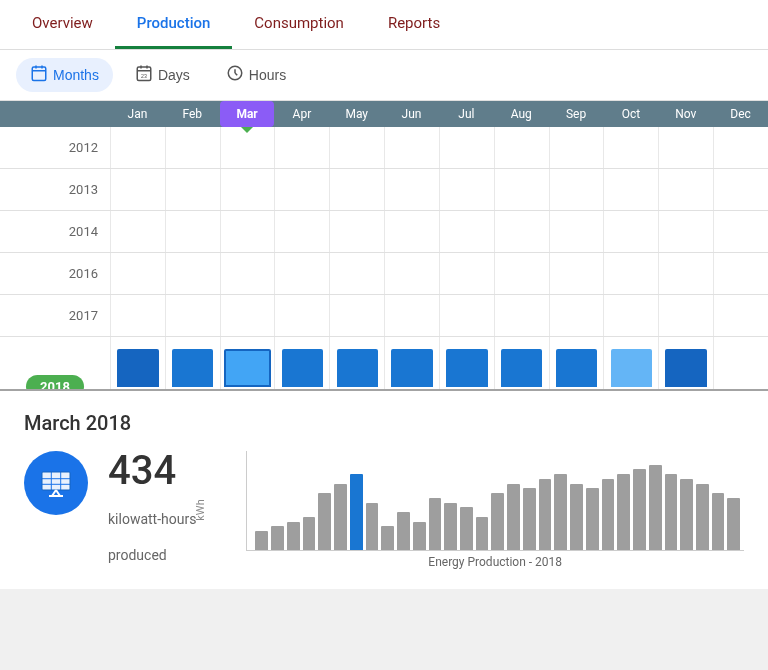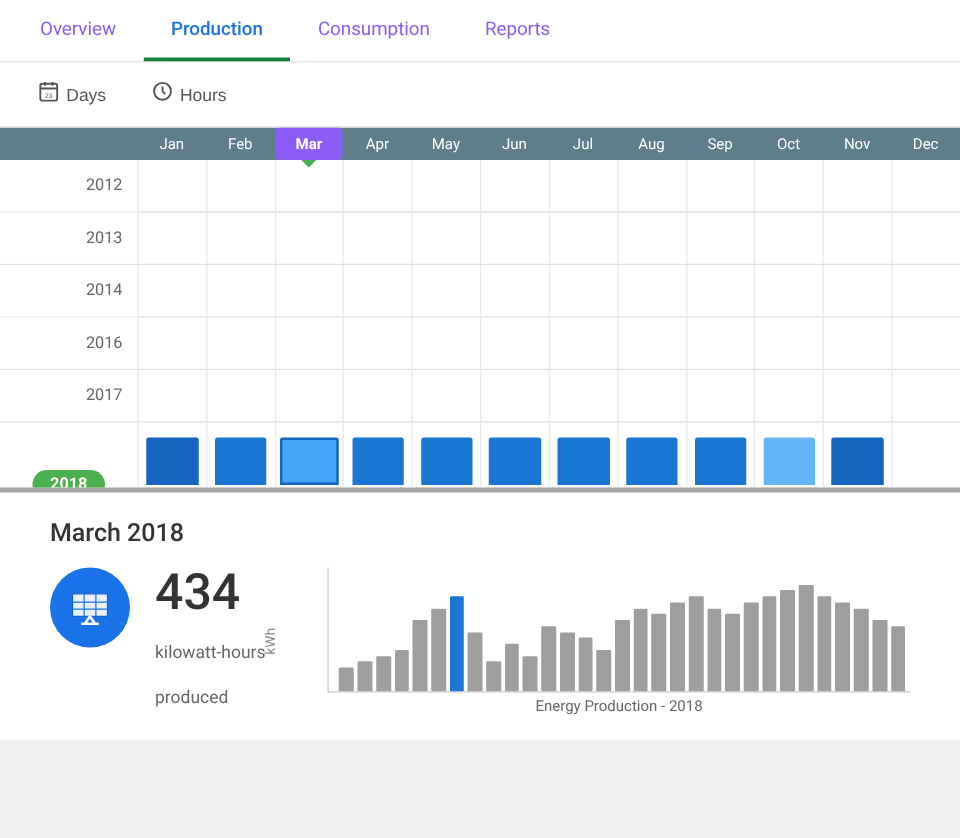--- a/index.html
+++ b/index.html
@@ -15,21 +15,21 @@
     .tabs {
       display: flex;
       background: white;
       border-bottom: 1px solid #ddd;
       padding: 0 10px;
     }
     .tab {
       padding: 14px 22px;
       cursor: pointer;
       font-size: 15px;
-      color: #8b5cf6;
+      color: #7f1d1d;
       border-bottom: 3px solid transparent;
       user-select: none;
     }
     .tab.active {
       color: #1a73e8;
       border-bottom: 3px solid #15803d;
       font-weight: 500;
     }
 
     
@@ -155,22 +155,22 @@
       cursor: pointer;
     }
     .bar {
       width: 80%;
       border-radius: 2px 2px 0 0;
     }
 
     
     .detail-panel {
       background: white;
-      border-top: 4px solid #a3a3a3;
-      padding: 20px 40px;
+      border-top: 2px solid #a3a3a3;
+      padding: 20px 24px;
     }
     .detail-title {
       font-size: 20px;
       font-weight: 500;
       color: #333;
       margin-bottom: 16px;
     }
     .detail-content {
       display: flex;
       align-items: flex-start;
@@ -250,20 +250,31 @@
 <div>
 
   <div class="tabs">
     <div class="tab">Overview</div>
     <div class="tab active">Production</div>
     <div class="tab">Consumption</div>
     <div class="tab">Reports</div>
   </div>
 
   <div class="period-bar">
+    <button class="period-btn active">
+      <span class="icon">
+        <svg width="18" height="18" viewBox="0 0 24 24" fill="#1a73e8">
+            <rect x="3" y="4" width="18" height="18" rx="2" ry="2" fill="none" stroke="#1a73e8" stroke-width="2"></rect>
+            <line x1="3" y1="9" x2="21" y2="9" stroke="#1a73e8" stroke-width="2"></line>
+            <line x1="8" y1="2" x2="8" y2="6" stroke="#1a73e8" stroke-width="2"></line>
+            <line x1="16" y1="2" x2="16" y2="6" stroke="#1a73e8" stroke-width="2"></line>
+          </svg>
+      </span>
+      <span>Months</span>
+    </button>
     <button class="period-btn">
       <span class="icon">
         <svg width="18" height="18" viewBox="0 0 24 24">
             <rect x="3" y="4" width="18" height="18" rx="2" ry="2" fill="none" stroke="#555" stroke-width="2"></rect>
             <line x1="3" y1="9" x2="21" y2="9" stroke="#555" stroke-width="2"></line>
             <line x1="8" y1="2" x2="8" y2="6" stroke="#555" stroke-width="2"></line>
             <line x1="16" y1="2" x2="16" y2="6" stroke="#555" stroke-width="2"></line>
             <text x="12" y="19" text-anchor="middle" font-size="7" fill="#555">23</text>
           </svg>
       </span>

